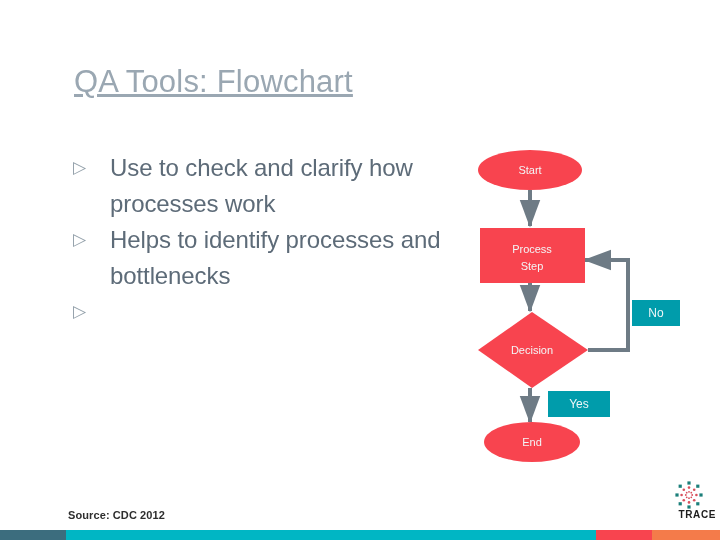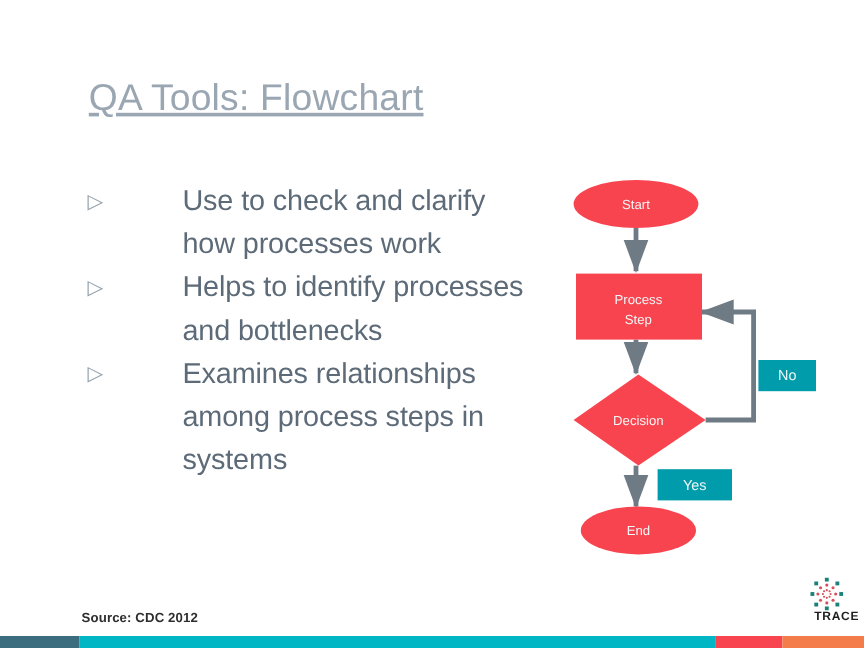--- a/index.html
+++ b/index.html
@@ -50,21 +50,20 @@
     text-align: left;
     padding-left: 3px;
     box-sizing: border-box;
   }
   .bullet-text {
     flex: 1 1 auto;
     font-size: 24px;
     line-height: 36px;
     color: #5d6b78;
     letter-spacing: -0.1px;
-    margin-left: 42px;
   }
 
   
   #flowchart {
     position: absolute;
     left: 455px;
     top: 140px;
     width: 245px;
     height: 335px;
     text-decoration: underline;
@@ -138,21 +137,20 @@
     <span class="bullet-text">Use to check and clarify how processes work</span>
   </div>
 
   <div class="bullet-row">
     <span class="bullet-marker">▷</span>
     <span class="bullet-text">Helps to identify processes and bottlenecks</span>
   </div>
 
   <div class="bullet-row">
     <span class="bullet-marker">▷</span>
-    <span class="bullet-text">Examines relationships among process steps in systems</span>
   </div>
 
 </div>
 
 <div id="flowchart">
   <svg width="245" height="335" viewBox="0 0 245 335">
 
     <defs>
       <marker id="arrowhead" markerWidth="8" markerHeight="8" refX="6.6" refY="3" orient="auto" markerUnits="strokeWidth">
         <path d="M0,0.4 L7,3 L0,5.6 Z" fill="#6e7b85"></path>

